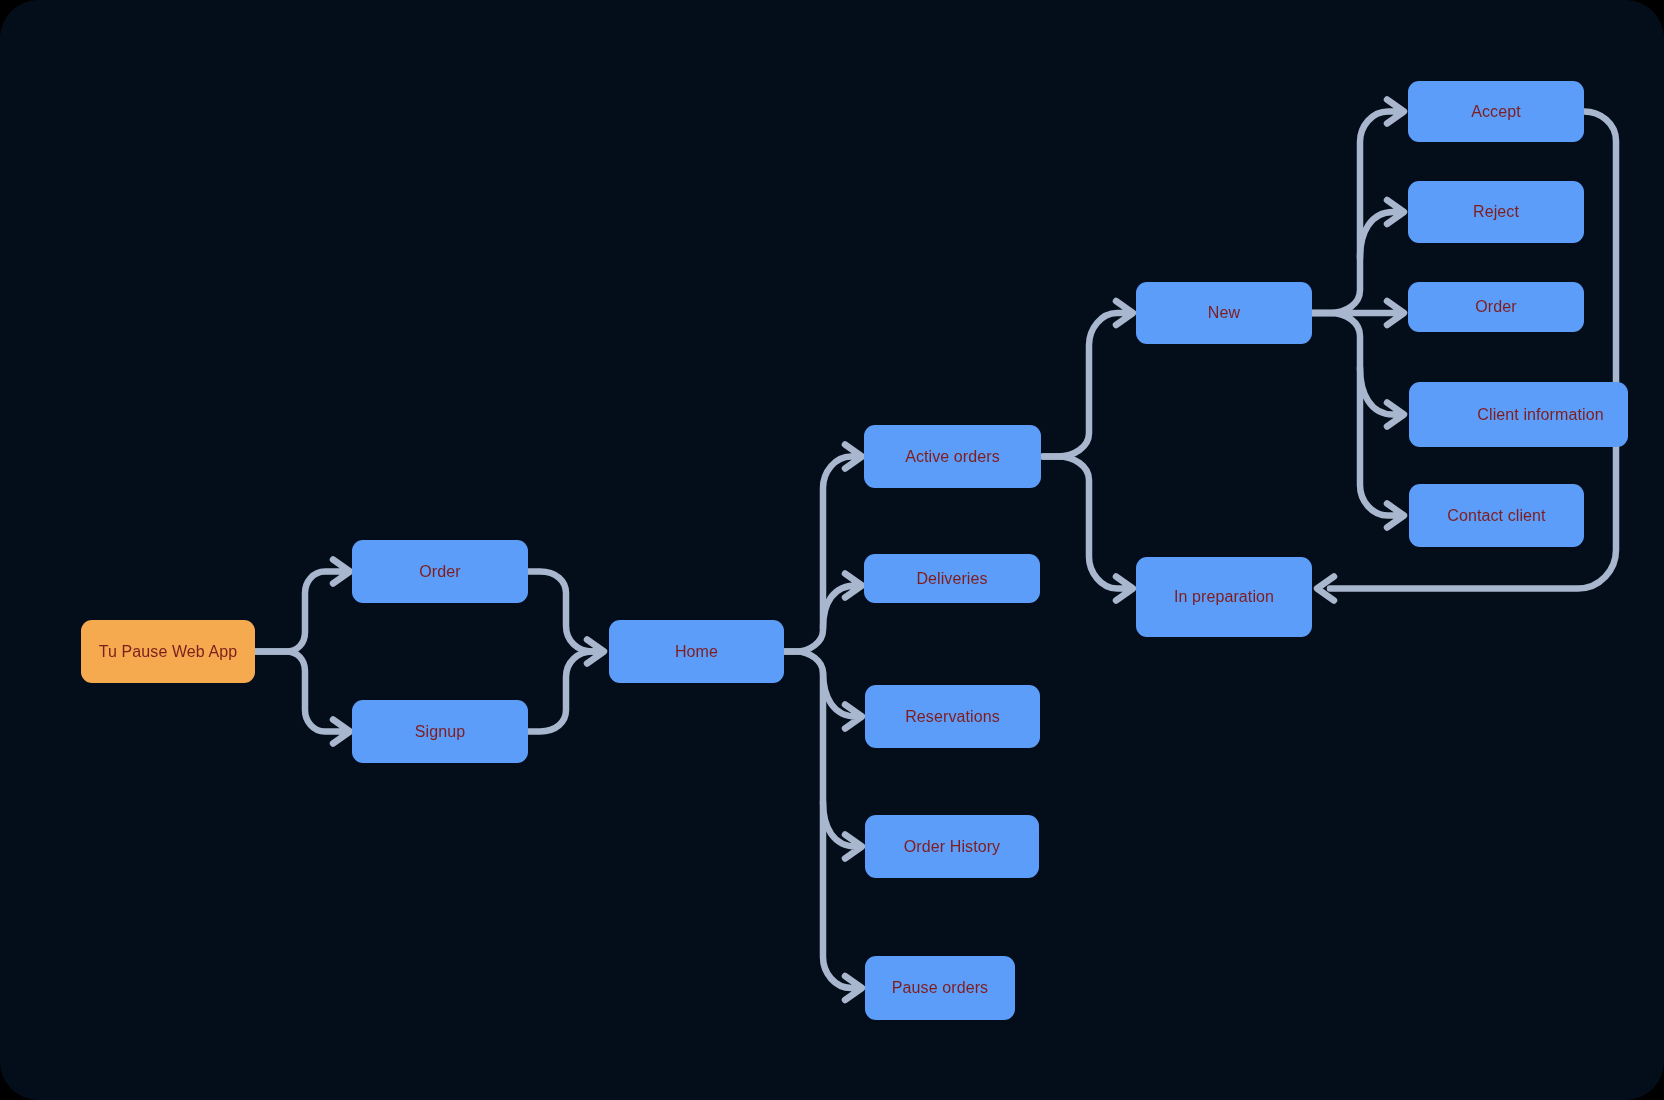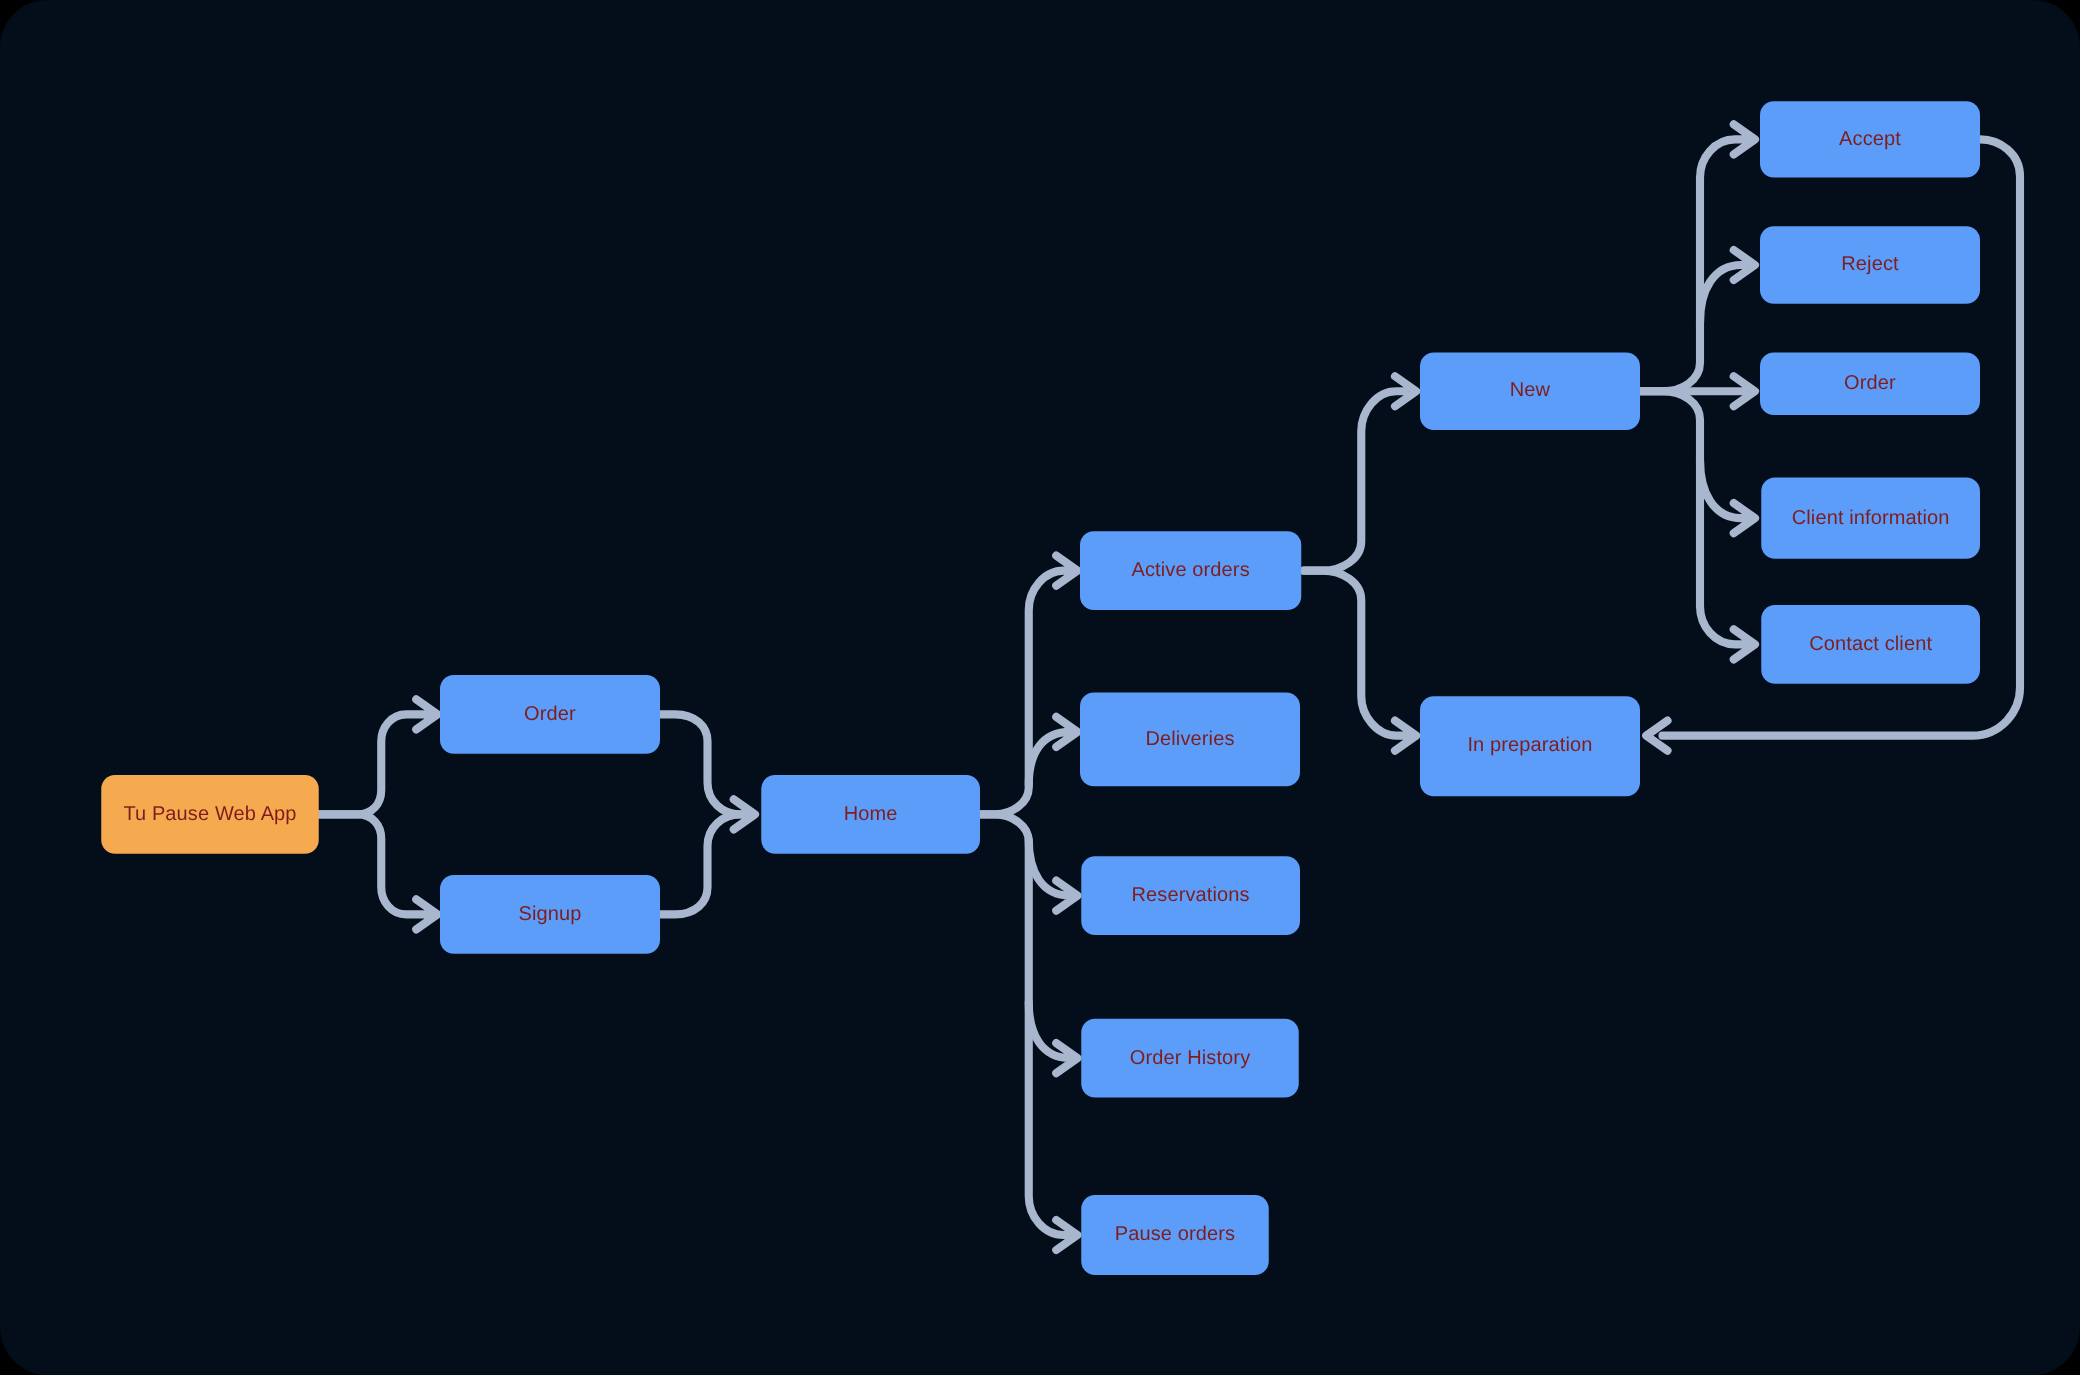--- a/index.html
+++ b/index.html
@@ -84,36 +84,36 @@
     <div class="node root" style="left:81px;  top:620px; width:174px; height:63px;">Tu Pause Web App</div>
 
     <div class="node" style="left:352px; top:540px; width:176px; height:63px;">Order</div>
 
     <div class="node" style="left:352px; top:700px; width:176px; height:63px;">Signup</div>
 
     <div class="node" style="left:609px; top:620px; width:175px; height:63px;">Home</div>
 
     <div class="node" style="left:864px; top:425px; width:177px; height:63px;">Active orders</div>
 
-    <div class="node" style="left:864px; top:554px; width:176px; height:75px;">Deliveries</div>
+    <div class="node" style="left:864px; top:554px; width:176px; height:49px;">Deliveries</div>
 
     <div class="node" style="left:865px; top:685px; width:175px; height:63px;">Reservations</div>
 
     <div class="node" style="left:865px; top:815px; width:174px; height:63px;">Order History</div>
 
     <div class="node" style="left:865px; top:956px; width:150px; height:64px;">Pause orders</div>
 
     <div class="node" style="left:1136px; top:282px; width:176px; height:62px;">New</div>
 
     <div class="node" style="left:1136px; top:557px; width:176px; height:80px;">In preparation</div>
 
     <div class="node" style="left:1408px; top:81px; width:176px; height:61px;">Accept</div>
 
     <div class="node" style="left:1408px; top:181px; width:176px; height:62px;">Reject</div>
 
     <div class="node" style="left:1408px; top:282px; width:176px; height:50px;">Order</div>
 
-    <div class="node" style="left:1409px; top:382px; width:175px; height:65px;">Client information</div>
+    <div class="node" style="left:1409px; top:382px; width:175px; height:65px;padding-left:44px;">Client information</div>
 
     <div class="node" style="left:1409px; top:484px; width:175px; height:63px;">Contact client</div>
 
   </div>
 </div>
 
 </body></html>

